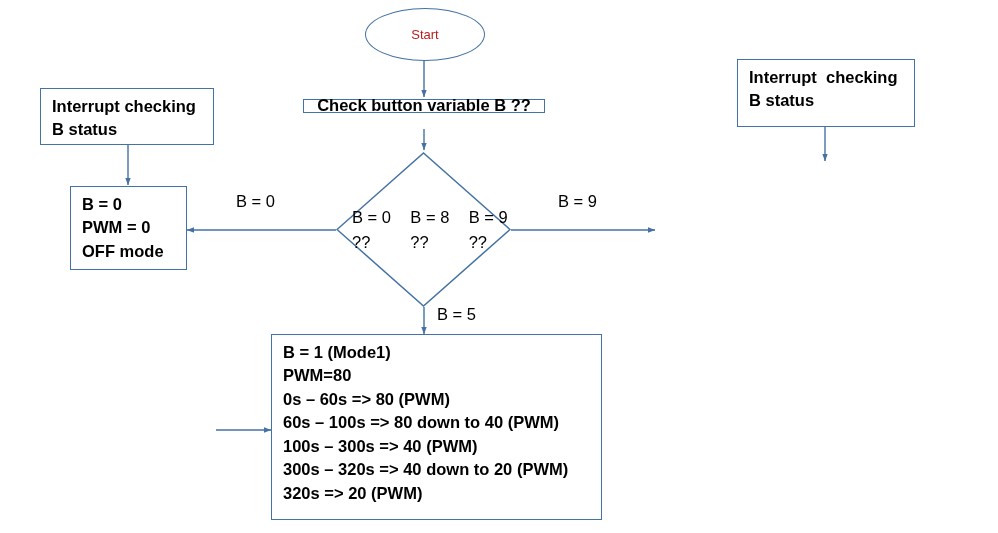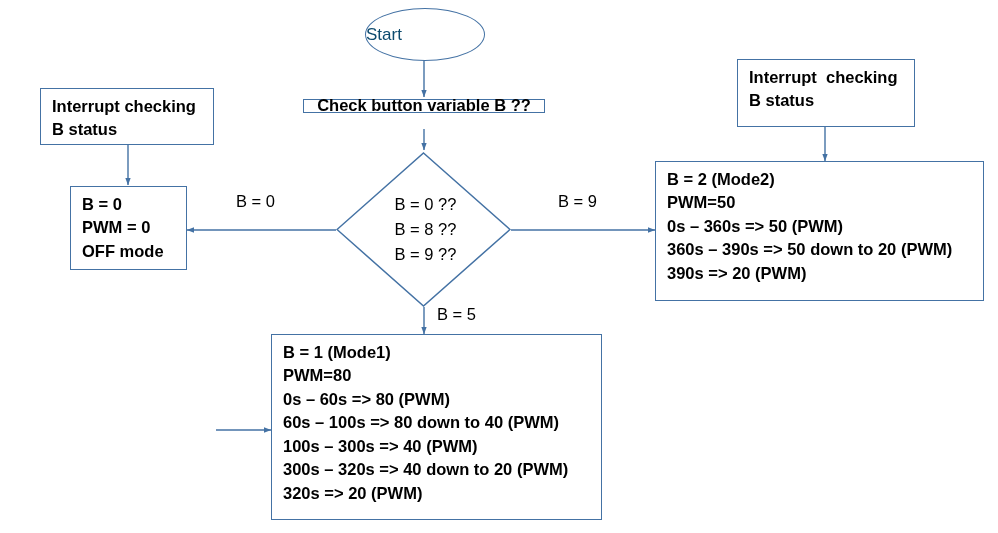--- a/index.html
+++ b/index.html
@@ -43,36 +43,36 @@
     justify-content: center;
     padding: 0 8px;
     text-align: center;
   }
   .ellipse {
     position: absolute;
     box-sizing: border-box;
     border: 1.5px solid #4472a4;
     border-radius: 50%;
     background: #ffffff;
-    color: #0c4a6e;
-    font-size: 17px;
+    color: #b91c1c;
+    font-size: 13px;
     display: flex;
     align-items: center;
+    justify-content: center;
   }
   .diamond-wrap {
     position: absolute;
   }
   .diamond-label {
     position: absolute;
-    left: 2px;
+    left: 16px;
     top: 0;
     width: 100%;
     height: 100%;
     display: flex;
-    flex-direction: column;
     align-items: center;
     justify-content: center;
     font-size: 16.5px;
     line-height: 1.5;
     color: #000000;
   }
   .edge-label {
     position: absolute;
     font-size: 16.5px;
     color: #000000;
@@ -130,25 +130,20 @@
   <div class="node pad" style="left:40px; top:88px; width:174px; height:57px;">Interrupt checking
 B status</div>
 
   <div class="node pad" style="left:70px; top:186px; width:117px; height:84px;">B = 0
 PWM = 0
 OFF mode</div>
 
   <div class="node pad" style="left:737px; top:59px; width:178px; height:68px;">Interrupt  checking
 B status</div>
 
-  <div class="node pad" style="left:655px; top:161px; width:329px; height:140px;">B = 2 (Mode2)
-PWM=50
-0s – 360s =&gt; 50 (PWM)
-360s – 390s =&gt; 50 down to 20 (PWM)
-390s =&gt; 20 (PWM)</div>
 
 
   <div class="node pad" style="left:271px; top:334px; width:331px; height:186px;">B = 1 (Mode1)
 PWM=80
 0s – 60s =&gt; 80 (PWM)
 60s – 100s =&gt; 80 down to 40 (PWM)
 100s – 300s =&gt; 40 (PWM)
 300s – 320s =&gt; 40 down to 20 (PWM)
 320s =&gt; 20 (PWM)</div>
 

